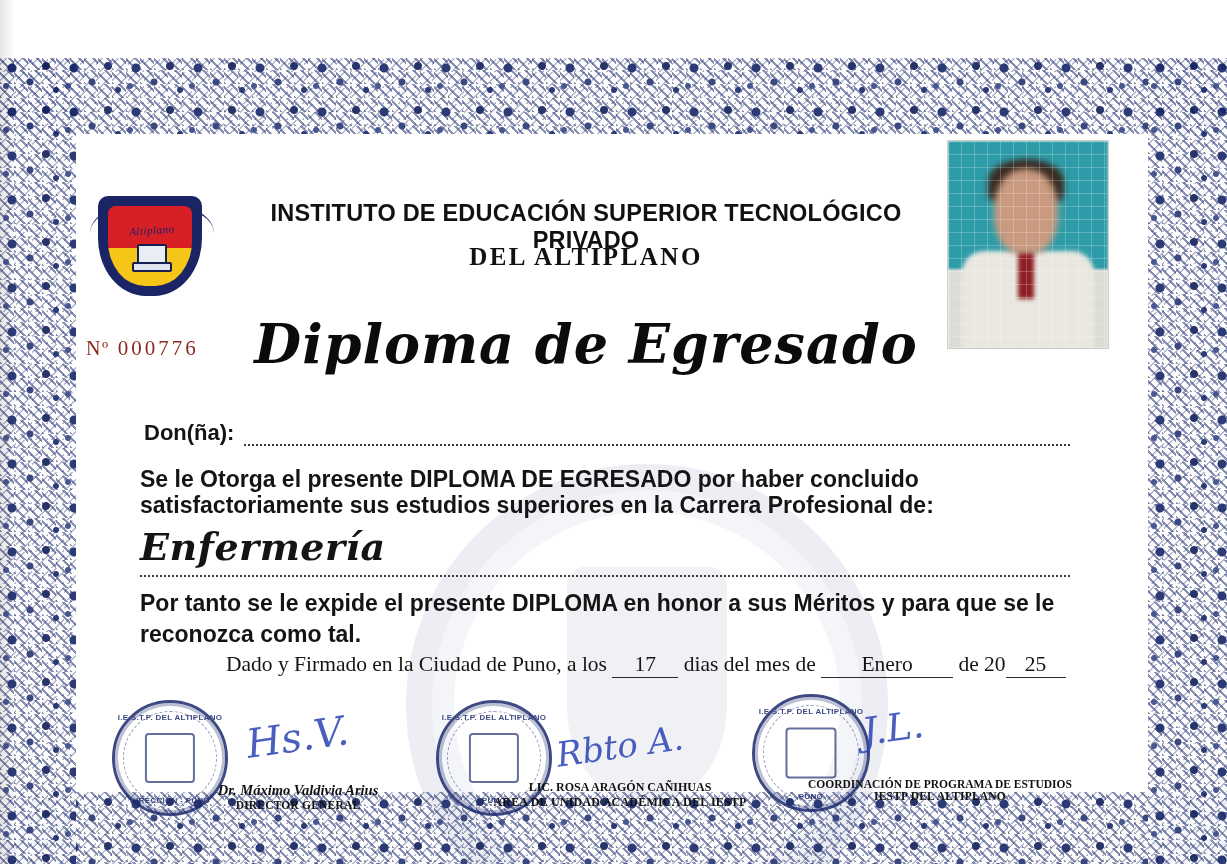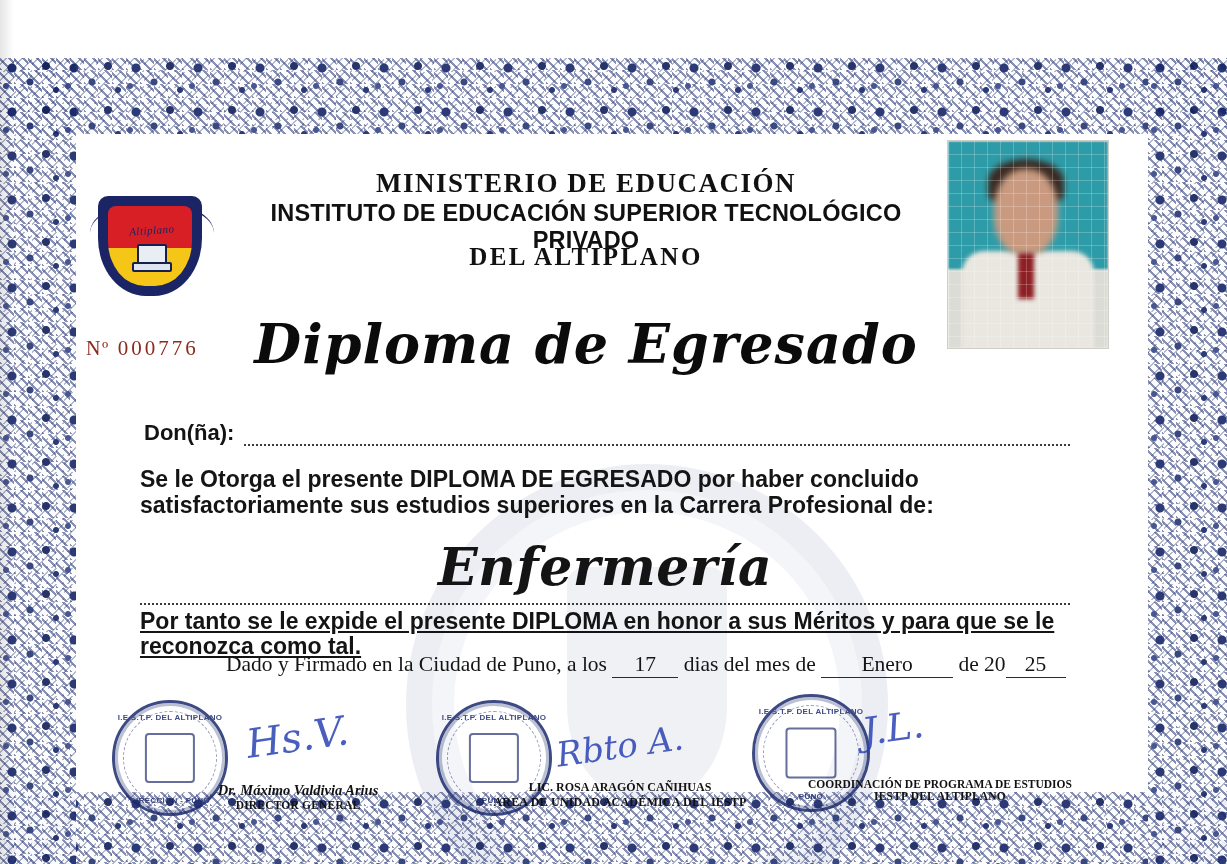--- a/index.html
+++ b/index.html
@@ -241,38 +241,36 @@
     border-bottom: 2px dotted #3b3b3b;
   }
   .para {
     margin-top: 12px;
     font-weight: bold;
     font-size: 23px;
     line-height: 26px;
     text-align: left;
   }
   .career {
-    margin-top: 18px;
-    text-align: center;
+    margin-top: 6px;
     font-family: "DejaVu Serif", serif;
     font-style: italic;
     font-weight: bold;
-    font-size: 52px;
+    font-size: 38px;
     letter-spacing: .5px;
   }
   .rule {
     margin-top: 6px;
     border-bottom: 2px dotted #3b3b3b;
   }
   .para2 {
-    margin-top: 4px;
+    margin-top: 11px;
     font-weight: bold;
     font-size: 23px;
-    line-height: 25px;
-    text-decoration: underline;
+    line-height: 31px;
   }
 
   .dateline {
     position: absolute;
     left: 196px; top: 652px;
     width: 860px;
     font-family: "Liberation Serif", serif;
     font-size: 21.5px;
     color: #151515;
     margin-left: 30px;
@@ -383,21 +381,20 @@
 
   <div class="photo">
     <div class="bg"></div>
     <div class="torso"></div>
     <div class="hair"></div>
     <div class="head"></div>
     <div class="tie"></div>
     <div class="pix"></div>
   </div>
 
-  <div class="hdr hdr1">MINISTERIO DE EDUCACIÓN</div>
   <div class="hdr hdr2">INSTITUTO DE EDUCACIÓN SUPERIOR TECNOLÓGICO PRIVADO</div>
   <div class="hdr hdr3">DEL ALTIPLANO</div>
   <div class="title-diploma">Diploma de Egresado</div>
 
   <div class="body-block">
     <div class="row-don">
       <span class="label">Don(ña):</span>
       <span class="dotline"></span>
     </div>
     <div class="para">Se le Otorga el presente DIPLOMA DE EGRESADO por haber concluido satisfactoriamente sus estudios superiores en la Carrera Profesional de:</div>

